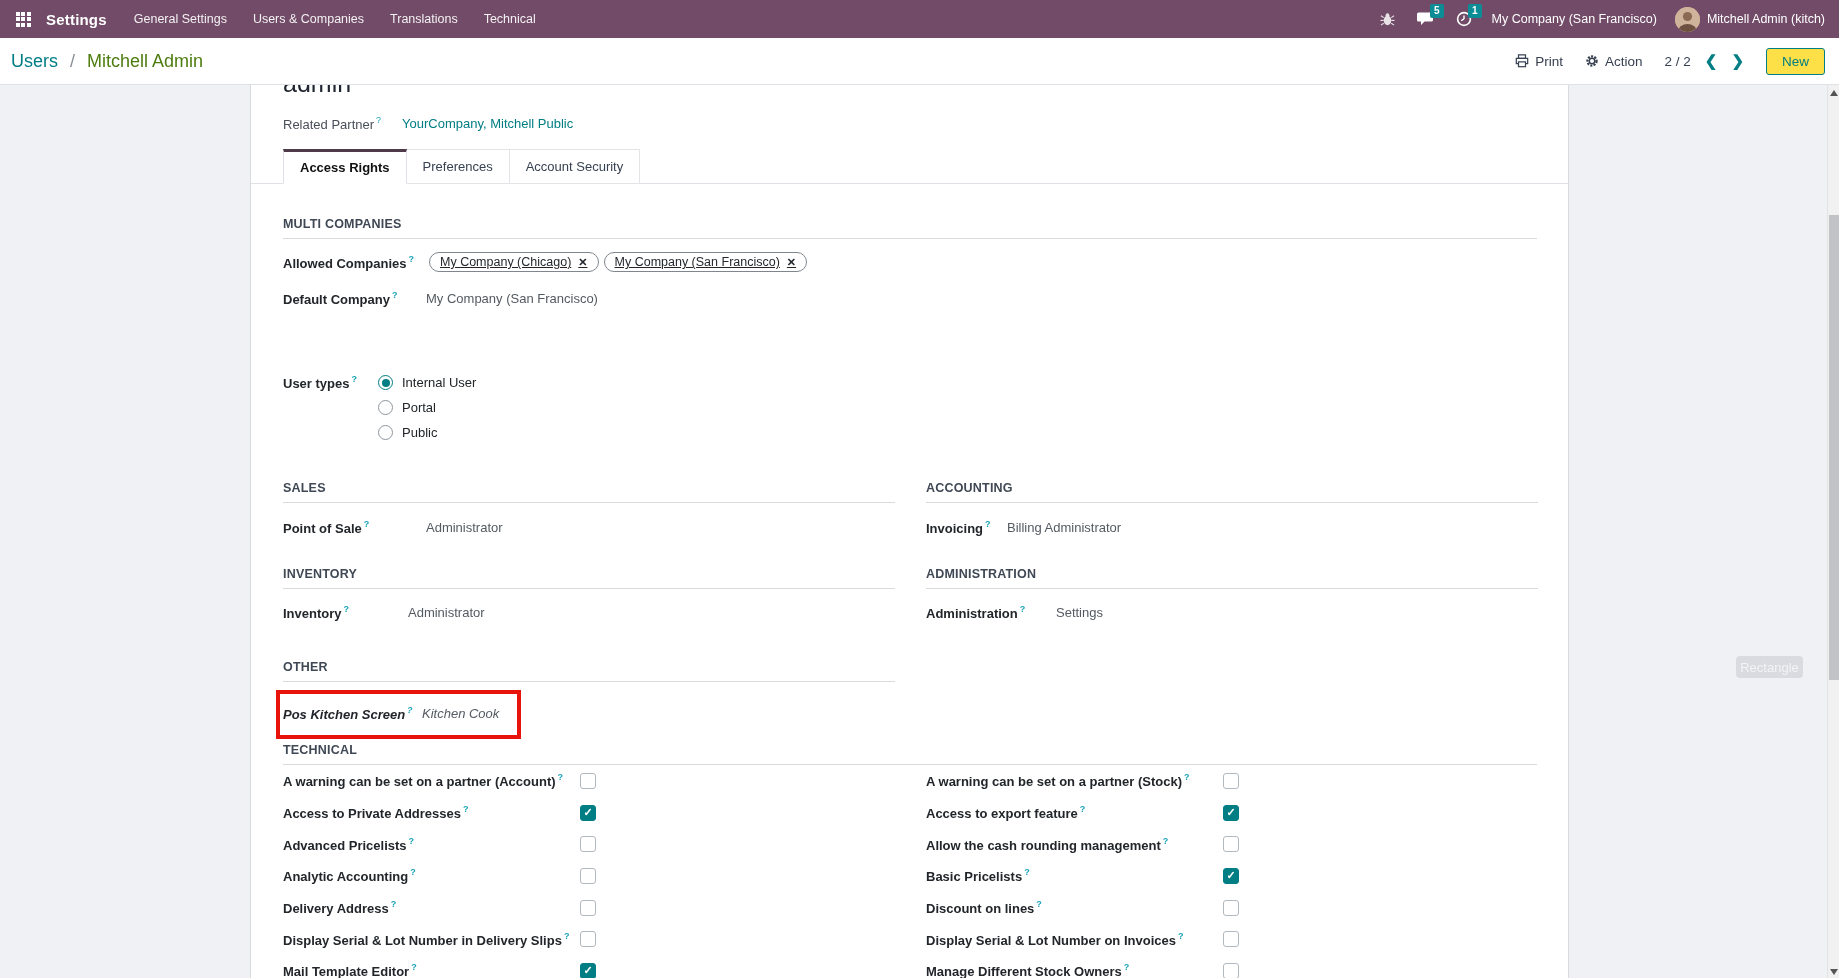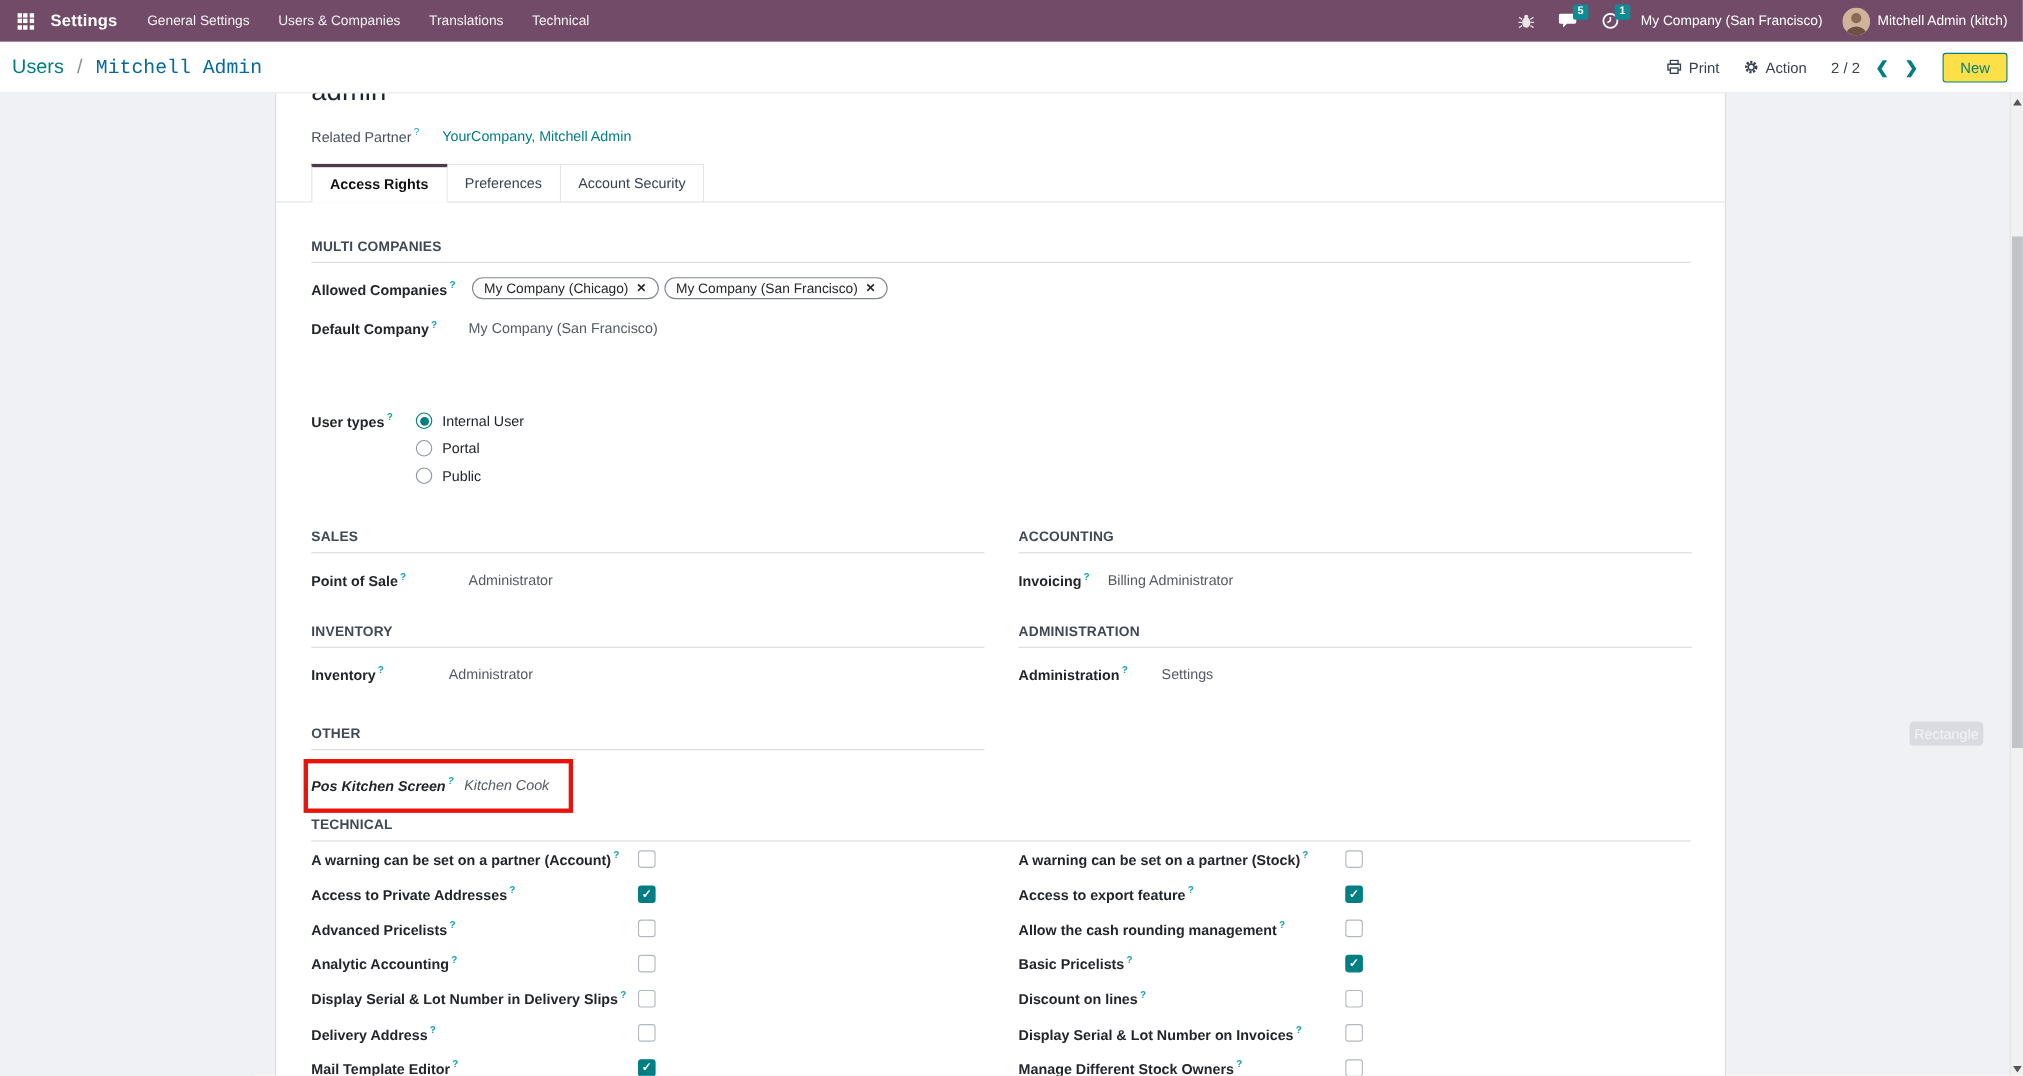--- a/index.html
+++ b/index.html
@@ -20,21 +20,21 @@
   .badge { position:absolute; top:-6px; right:-8px; background:#0c8d96; color:#fff; font-size:10px; font-weight:700; padding:1px 4px; border-radius:2px; line-height:12px; }
   .nav-company, .nav-user { color:#fff; font-size:12.5px; cursor:pointer; }
   .user-wrap { display:flex; align-items:center; gap:7px; cursor:pointer; }
   .avatar { width:25px; height:25px; border-radius:50%; overflow:hidden; background:#b8a08c; flex:none; }
 
   
   .control-panel { height:47px; display:flex; align-items:center; justify-content:space-between; padding:0 14px 0 11px; border-bottom:1px solid #dee2e6; background:#fff; }
   .breadcrumb { font-size:18px; }
   .bc-root { color:#017e84; cursor:pointer; }
   .bc-sep { color:#8a9098; margin:0 7px; }
-  .bc-current { color:#0369a1;font-family:Liberation Mono, monospace; }
+  .bc-current { color:#4d7c0f; }
   .cp-right { display:flex; align-items:center; gap:22px; }
   .cp-btn { display:flex; align-items:center; gap:6px; color:#374151; font-size:13.5px; cursor:pointer; }
   .pager { display:flex; align-items:center; gap:14px; }
   .pager-count { color:#374151; font-size:13.5px; }
   .chev { color:#017e84; font-size:15px; font-weight:700; cursor:pointer; }
   .new-btn { border:1px solid #017e84; color:#017e84; background:#fde047; border-radius:3px; font-size:13.5px; padding:5px 15px; cursor:pointer; font-family:inherit; }
 
   
   .content { position:relative; height:893px; background:#f0f1f4; }
   .sheet { position:absolute; left:250px; top:0; width:1319px; height:100%; background:#fff; border-left:1px solid #d9dbde; border-right:1px solid #d9dbde; }
@@ -56,21 +56,21 @@
   .tab { height:35px; display:flex; align-items:center; padding:0 16px; font-size:13px; color:#374151; background:#fff; border:1px solid #e2e4e8; cursor:pointer; margin-bottom:-1px; }
   .tab + .tab { border-left:none; }
   .tab.active { font-weight:700; color:#111; border:1px solid #dee2e6; border-top:3px solid #4e3a49; border-bottom:1px solid #fff; }
 
   .sec-title { font-size:12.5px; font-weight:700; color:#3f4854; letter-spacing:.2px; padding-bottom:7px; border-bottom:1px solid #d8dadd; }
   .full { left:32px; width:1254px; }
   .colL { left:32px; width:612px; }
   .colR { left:675px; width:612px; }
 
   
-  .tags { display:flex; gap:5px; }
+  .tags { display:flex; gap:5px;text-decoration:underline; }
   .tag { display:flex; align-items:center; gap:7px; border:1px solid #80868e; border-radius:20px; padding:2px 10px; font-size:12.5px; color:#24282c; background:#fff; cursor:pointer; }
   .tag-x { font-size:11px; font-weight:700; cursor:pointer; line-height:1; }
 
   
   .radio-rows .opt { height:25px; display:flex; align-items:center; gap:9px; cursor:pointer; }
   .radio { width:15px; height:15px; border-radius:50%; border:1px solid #8f969e; background:#fff; position:relative; flex:none; }
   .radio.checked { border:1.5px solid #017e84; }
   .radio.checked::after { content:""; position:absolute; inset:2.5px; border-radius:50%; background:#017e84; }
   .opt-label { color:#212529; }
 
@@ -201,21 +201,21 @@
 
 <div class="content">
   <div class="sheet">
 
     <div class="abs name-clip">
       <span>admin</span>
     </div>
 
     <div class="abs frow" style="left:32px; top:28px;">
       <span class="flabel plain" style="width:119px;"><span>Related Partner</span><sup class="help">?</sup></span>
-      <span class="link">YourCompany, Mitchell Admin</span>
+      <span class="link">YourCompany, Mitchell Public</span>
     </div>
 
     <div class="abs tabs">
       <div class="tab active">Access Rights</div>
       <div class="tab">Preferences</div>
       <div class="tab">Account Security</div>
     </div>
 
     <div class="abs sec-title full" style="top:132px;">MULTI COMPANIES</div>
     <div class="abs frow" style="left:32px; top:164px; height:26px;">
@@ -296,25 +296,25 @@
       </div>
       <div class="trow">
         <span class="tlabel"><span>Advanced Pricelists</span><sup class="help">?</sup></span>
         <span class="checkbox"></span>
       </div>
       <div class="trow">
         <span class="tlabel"><span>Analytic Accounting</span><sup class="help">?</sup></span>
         <span class="checkbox"></span>
       </div>
       <div class="trow">
+        <span class="tlabel"><span>Delivery Address</span><sup class="help">?</sup></span>
+        <span class="checkbox"></span>
+      </div>
+      <div class="trow">
         <span class="tlabel"><span>Display Serial &amp; Lot Number in Delivery Slips</span><sup class="help">?</sup></span>
-        <span class="checkbox"></span>
-      </div>
-      <div class="trow">
-        <span class="tlabel"><span>Delivery Address</span><sup class="help">?</sup></span>
         <span class="checkbox"></span>
       </div>
       <div class="trow">
         <span class="tlabel"><span>Mail Template Editor</span><sup class="help">?</sup></span>
         <span class="checkbox checked"></span>
       </div>
     </div>
 
     <div class="abs tech-rows" style="left:675px; top:680px;">
       <div class="trow">

